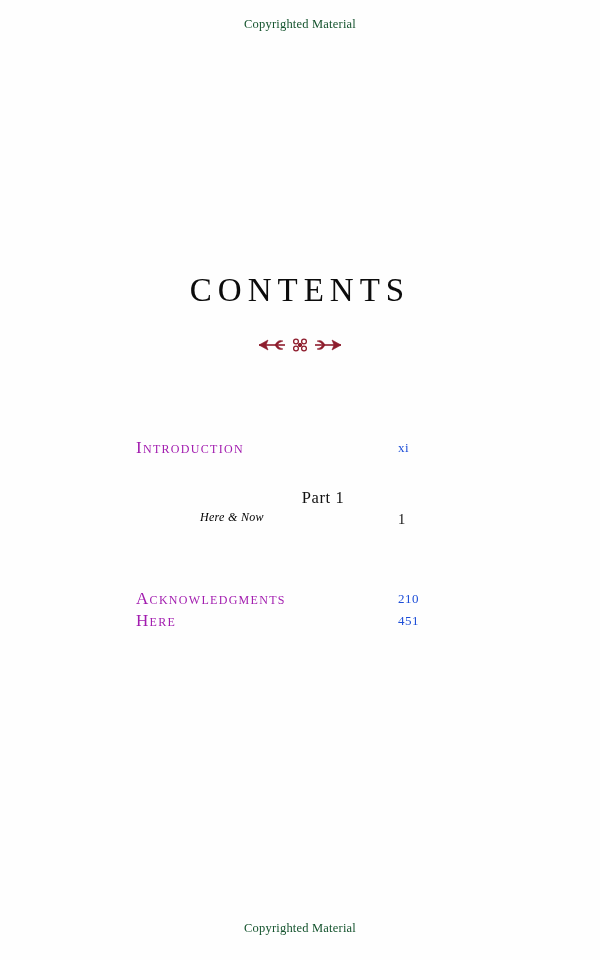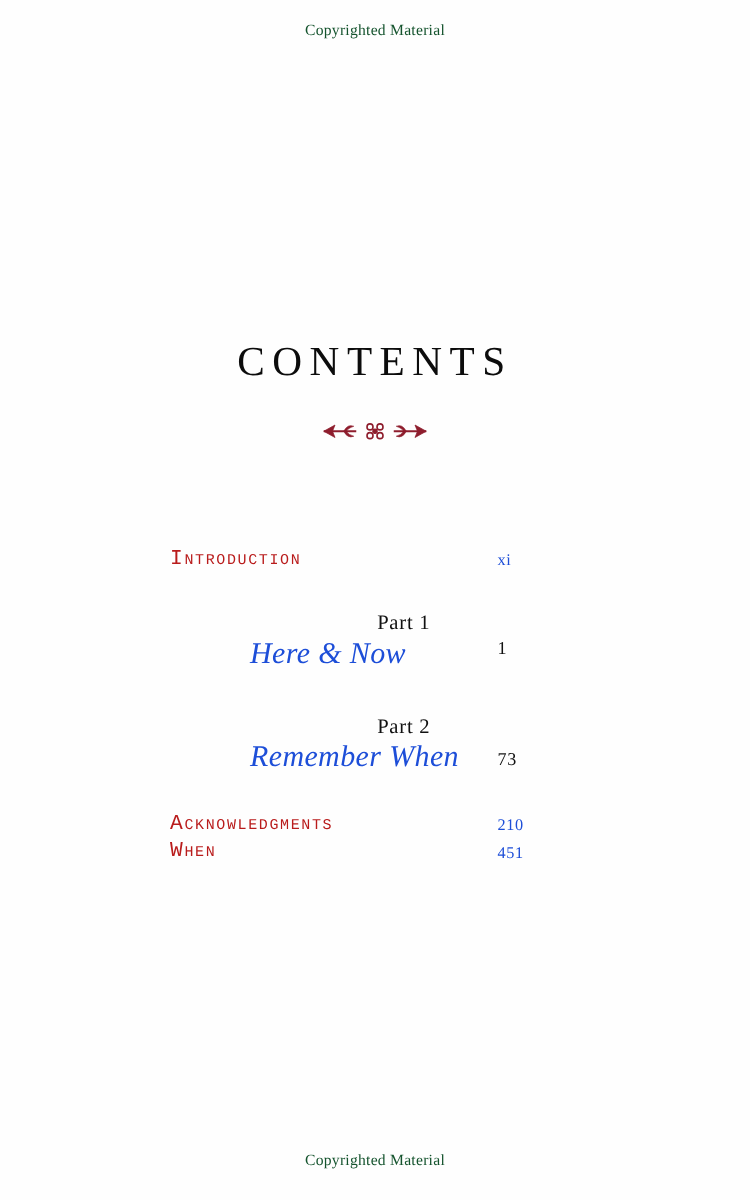--- a/index.html
+++ b/index.html
@@ -65,23 +65,23 @@
     left: 136px;
     width: 310px;
   }
 
   .toc-row {
     position: relative;
     height: 22px;
   }
 
   .toc-label {
-    font-family: Liberation Mono, monospace;
+    font-family: Liberation Serif, serif;
     font-size: 17px;
-    color: #b91c1c;
+    color: #a21caf;
     font-variant: small-caps;
     letter-spacing: 1.3px;
     white-space: nowrap;
   }
 
   .toc-page {
     position: absolute;
     left: 262px;
     top: 2px;
     font-family: "Liberation Serif", serif;
@@ -97,22 +97,22 @@
   .part-title {
     font-family: "Liberation Serif", serif;
     font-size: 16.5px;
     color: #111111;
     letter-spacing: 0.6px;
     text-align: center;
   }
   .part-sub {
     font-family: "Liberation Serif", serif;
     font-style: italic;
-    font-size: 24px;
-    color: #1d4ed8;
+    font-size: 12px;
+    color: #000000;
     letter-spacing: 0.3px;
     margin-top: 2px;
   }
   .part-page {
     position: absolute;
     left: 198px;
     font-family: "Liberation Serif", serif;
     font-size: 14.5px;
     color: #111111;
     letter-spacing: 0.5px;
@@ -163,35 +163,30 @@
     <div class="spacer-1"></div>
 
     <div class="part-block">
       <div class="part-title">Part 1</div>
       <div class="part-sub">Here &amp; Now</div>
       <span class="part-page" style="top: 23px;">1</span>
     </div>
 
     <div class="spacer-2"></div>
 
-    <div class="part-block">
-      <div class="part-title">Part 2</div>
-      <div class="part-sub">Remember When</div>
-      <span class="part-page" style="top: 29px;">73</span>
-    </div>
 
     <div class="spacer-3"></div>
 
     <div class="toc-row">
       <span class="toc-label">Acknowledgments</span>
       <span class="toc-page">210</span>
     </div>
 
     <div class="toc-row">
-      <span class="toc-label">When</span>
+      <span class="toc-label">Here</span>
       <span class="toc-page">451</span>
     </div>
 
   </div>
 
   <div class="watermark bottom">Copyrighted Material</div>
 
 </div>
 
 </body></html>

